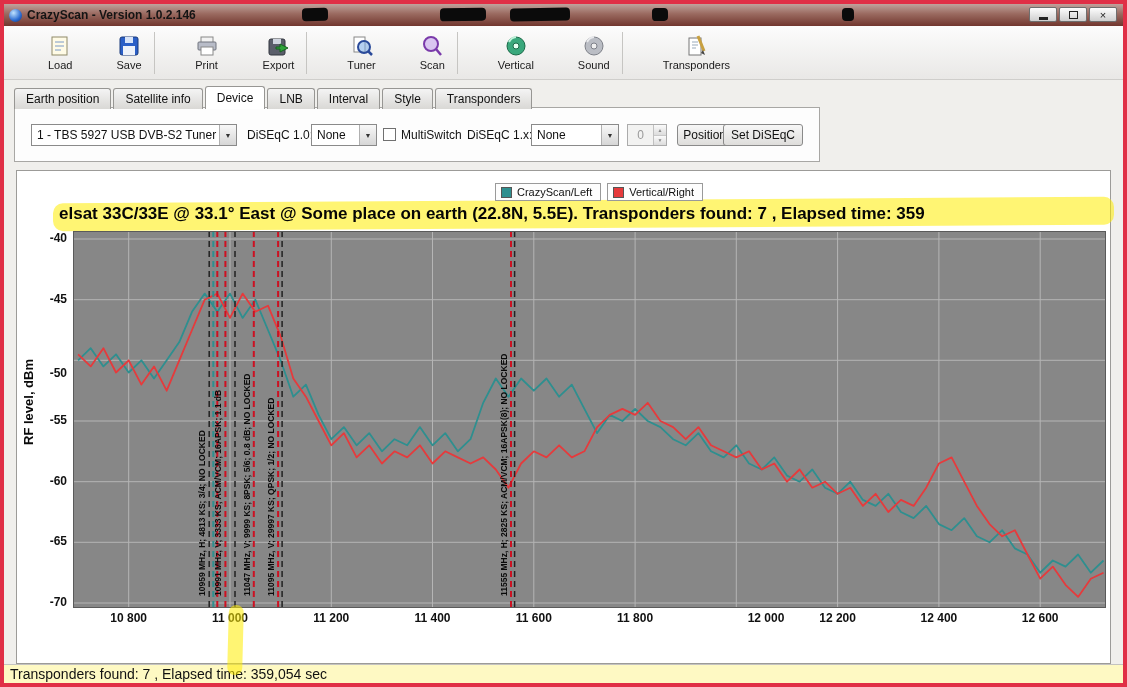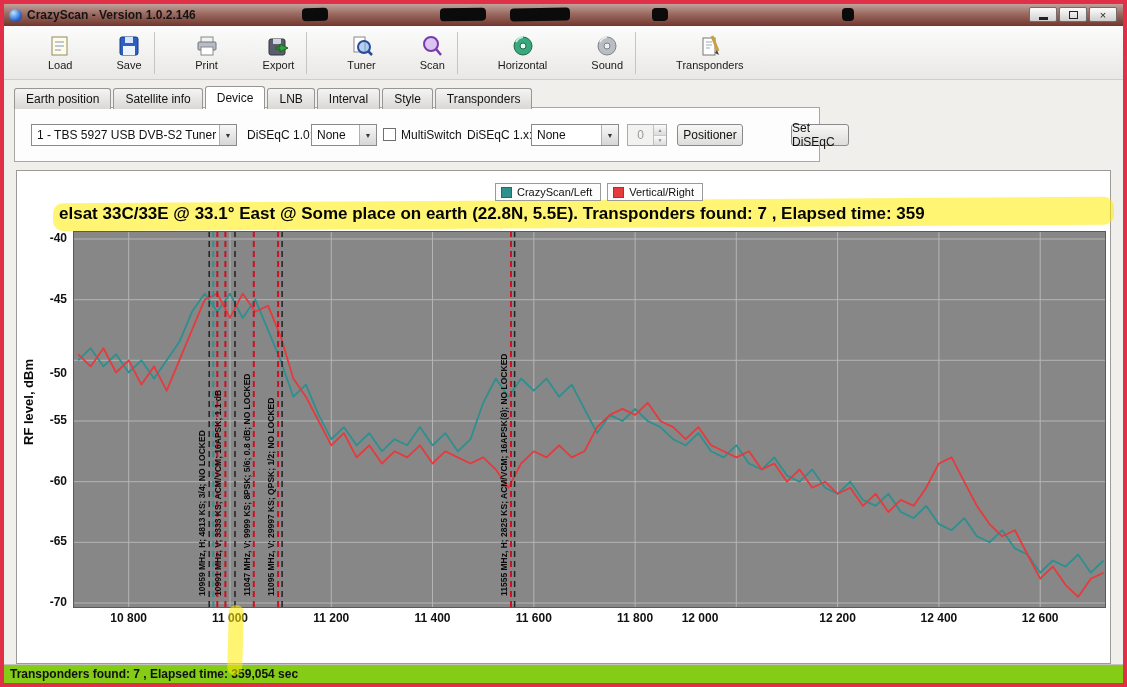--- a/index.html
+++ b/index.html
@@ -80,23 +80,23 @@
   .ytick{position:absolute;left:0;width:50px;text-align:right;font-size:12px;font-weight:bold;color:#111;}
   #xticks{position:absolute;left:0;top:0;width:100%;height:100%;z-index:2;}
   .xtick{position:absolute;top:440px;width:70px;text-align:center;font-size:12px;font-weight:bold;color:#111;}
   .xlabel{position:absolute;left:56px;width:1033px;top:459px;text-align:center;
     font-size:13px;font-weight:bold;color:#0a0a0a;}
   .ylabel{position:absolute;left:4px;top:188px;writing-mode:vertical-rl;transform:rotate(180deg);
     font-size:13px;font-weight:bold;color:#0a0a0a;}
   .hl-vert{position:absolute;left:224px;top:601px;width:15px;height:70px;
     border-radius:8px;transform:rotate(1.5deg);z-index:6;}
   
-  .statusbar{position:absolute;left:0;top:660px;width:100%;height:19px;background:#84cc16;
+  .statusbar{position:absolute;left:0;top:660px;width:100%;height:19px;background:#fef9c3;
     border-top:1px solid #c4c3c0;display:flex;align-items:center;padding-left:6px;
-    font-size:12px;font-weight:bold;color:#111;}
+    font-size:14px;font-weight:normal;color:#111;}
 </style>
 </head>
 <body>
 
 <div class="window">
 
   <div class="titlebar">
     <span class="app-icon"></span>
     <span class="title-text">CrazyScan - Version 1.0.2.146</span>
     <span class="redaction r1"></span>
@@ -168,21 +168,21 @@
         </svg>
       <span class="tb-label">Scan</span>
     </div>
     <div class="tsep"></div>
     <div class="tbtn">
       <svg class="tb-icon" viewBox="0 0 24 24">
           <circle cx="12" cy="12" r="9" fill="#3aa87c" stroke="#1a6a48"></circle>
           <circle cx="12" cy="12" r="3" fill="#e6fff2" stroke="#1a6a48"></circle>
           <path d="M5,8 A9,9 0 0 1 12,3" fill="none" stroke="#bff2da" stroke-width="2"></path>
         </svg>
-      <span class="tb-label">Horizontal</span>
+      <span class="tb-label">Vertical</span>
     </div>
     <div class="tbtn">
       <svg class="tb-icon" viewBox="0 0 24 24">
           <circle cx="12" cy="12" r="9" fill="#babdc4" stroke="#7d8088"></circle>
           <circle cx="12" cy="12" r="3" fill="#efefef" stroke="#7d8088"></circle>
           <path d="M5,8 A9,9 0 0 1 12,3" fill="none" stroke="#e8e9ec" stroke-width="2"></path>
         </svg>
       <span class="tb-label">Sound</span>
     </div>
     <div class="tsep"></div>
@@ -227,21 +227,21 @@
       <span class="arrowbox">▼</span>
     </div>
     <div class="spin">
       <span class="spin-val">0</span>
       <span class="spin-arrows">
           <div>▲</div>
           <div>▼</div>
         </span>
     </div>
     <div class="btn" style="left:662px;width:66px;">Positioner</div>
-    <div class="btn" style="left:776px;width:58px;">Set DiSEqC</div>
+    <div class="btn" style="left:708px;width:80px;">Set DiSEqC</div>
   </div>
 
   <div class="chartpanel">
     <div class="legend">
       <div class="legend-item">
         <span class="legend-swatch" style="background: rgb(46, 143, 143);"></span>
         <span>CrazyScan/Left</span>
       </div>
       <div class="legend-item">
         <span class="legend-swatch" style="background: rgb(230, 58, 60);"></span>
@@ -298,21 +298,21 @@
         <div class="ytick" style="top: 363.333px;">-65</div>
         <div class="ytick" style="top: 424px;">-70</div>
       </div>
     <div id="xticks">
         <div class="xtick" style="left: 76.701px;">10 800</div>
         <div class="xtick" style="left: 177.975px;">11 000</div>
         <div class="xtick" style="left: 279.25px;">11 200</div>
         <div class="xtick" style="left: 380.525px;">11 400</div>
         <div class="xtick" style="left: 481.799px;">11 600</div>
         <div class="xtick" style="left: 583.074px;">11 800</div>
-        <div class="xtick" style="left: 648px;">12 000</div>
+        <div class="xtick" style="left: 714px;">12 000</div>
         <div class="xtick" style="left: 785.623px;">12 200</div>
         <div class="xtick" style="left: 886.897px;">12 400</div>
         <div class="xtick" style="left: 988.172px;">12 600</div>
       </div>
   </div>
 
   <div class="hl-vert" style="background: rgba(255, 236, 0, 0.55);"></div>
 
   <div class="statusbar">
     <span>Transponders found: 7 , Elapsed time: 359,054 sec</span>

